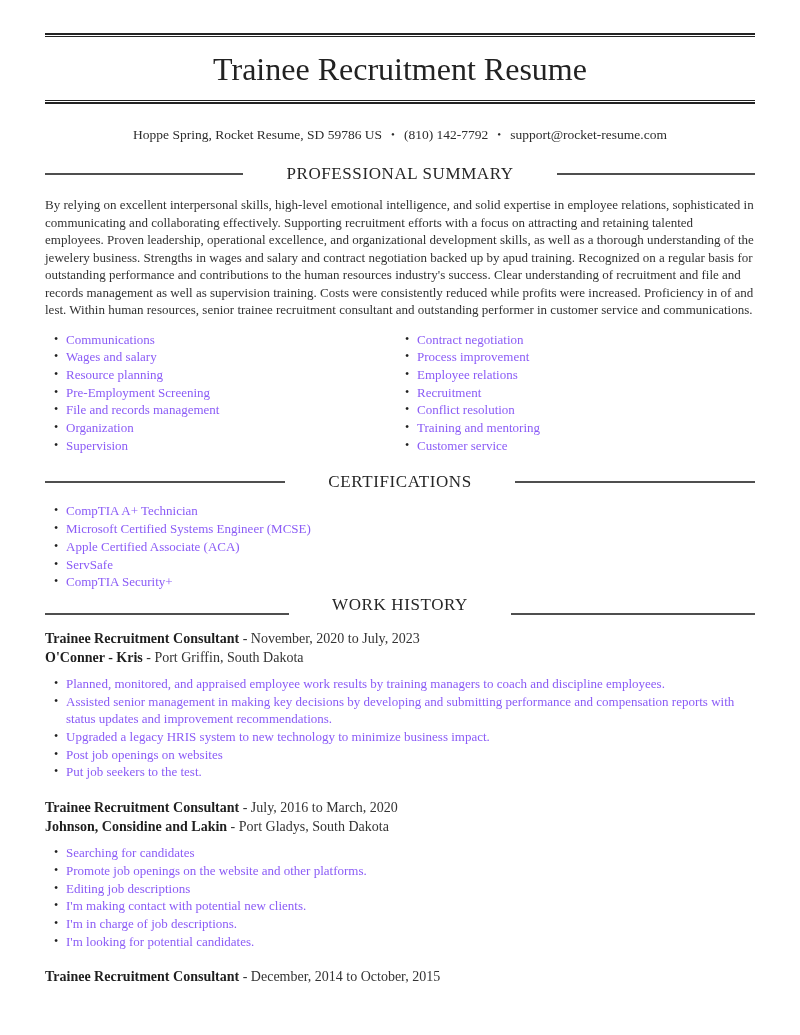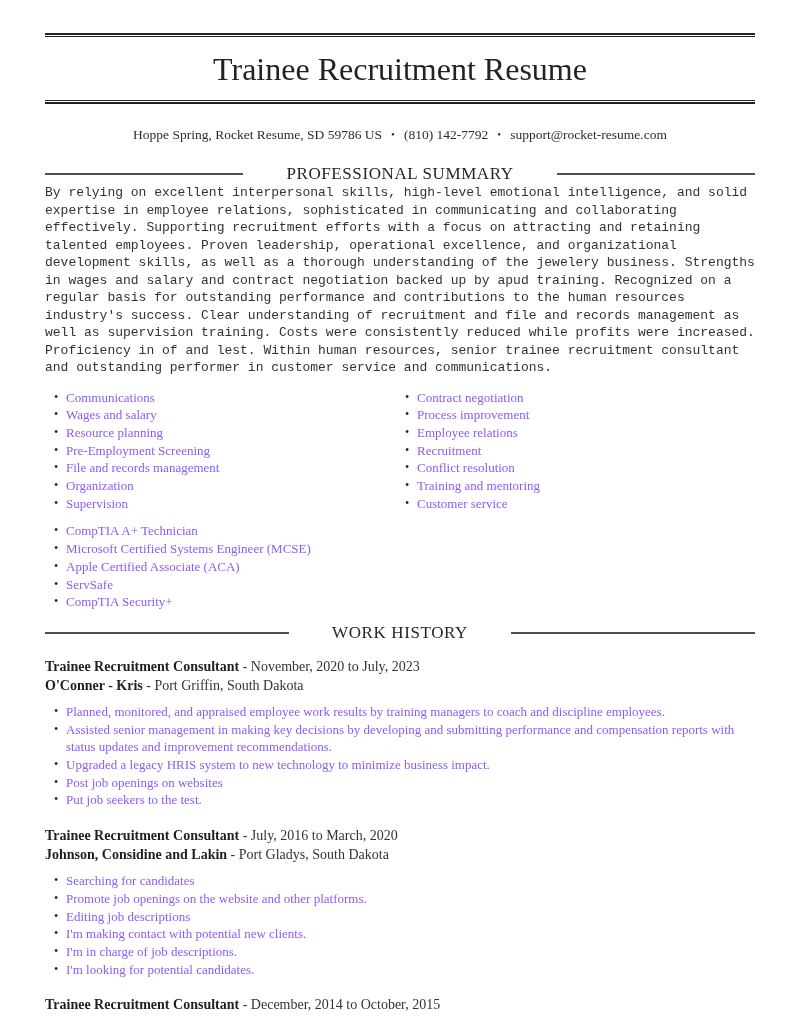--- a/index.html
+++ b/index.html
@@ -29,23 +29,23 @@
   .sec-h { display: flex; align-items: center; gap: 28px; }
   .sec-h .sec-line { flex: 1 1 auto; border-top: 2px solid #4f4f4f; height: 0; }
   .sec-h .sec-title {
     flex: 0 0 auto; padding: 0 15px;
     font-size: 17px; line-height: 20px; letter-spacing: 0.6px;
     color: #262626; white-space: nowrap;
   }
   .sec-summary { margin-top: 21px; }
   .sec-skills  { margin-top: 18px; }
   .sec-certs   { margin-top: 18px; }
-  .sec-work    { margin-top: 12px; }
-
-  .summary { line-height: 17.5px; color: #323232; font-family: Liberation Mono, monospace; }
+  .sec-work    { margin-top: 4px; align-items: flex-end; }
+
+  .summary { margin-top: 12px; line-height: 17.5px; color: #323232; }
 
   
   ul.list { list-style: none; margin-top: 12px; }
   ul.list li { display: flex; line-height: 17.7px; }
   ul.list .marker { flex: 0 0 13px; padding-left: 1px; font-size: 12px; color: #1f1f1f; }
   ul.list .li-text { flex: 1 1 auto; color: #8b5cf6; }
 
   .cols { display: flex; }
   .cols .col { width: 50%; }
   .cols .col ul.list, .cols ul.list { margin-top: 12px; }
@@ -136,20 +136,25 @@
           <span class="marker">•</span>
           <span class="li-text">Training and mentoring</span>
         </li>
       <li>
           <span class="marker">•</span>
           <span class="li-text">Customer service</span>
         </li>
     </ul>
   </div>
 
+  <div class="sec-h sec-certs">
+    <div class="sec-line"></div>
+    <div class="sec-title">CERTIFICATIONS</div>
+    <div class="sec-line"></div>
+  </div>
   <ul class="list certs">
     <li>
         <span class="marker">•</span>
         <span class="li-text">CompTIA A+ Technician</span>
       </li>
     <li>
         <span class="marker">•</span>
         <span class="li-text">Microsoft Certified Systems Engineer (MCSE)</span>
       </li>
     <li>

